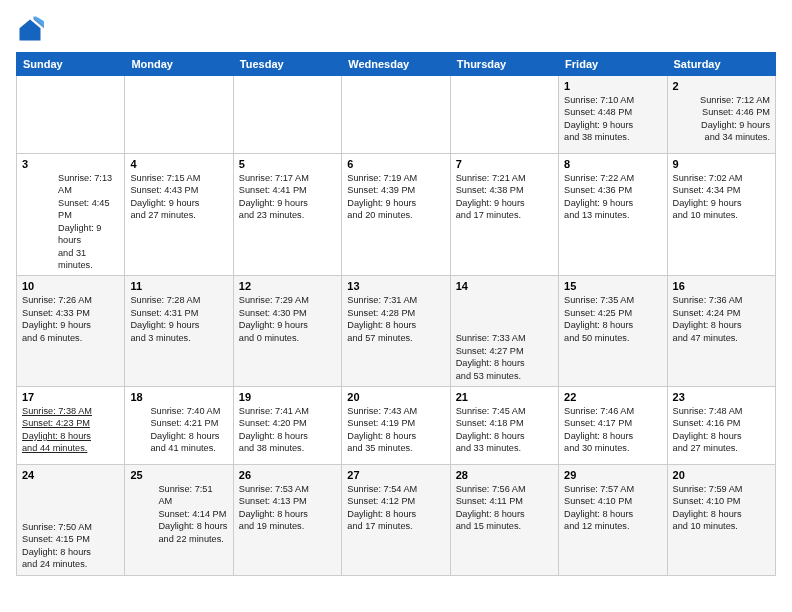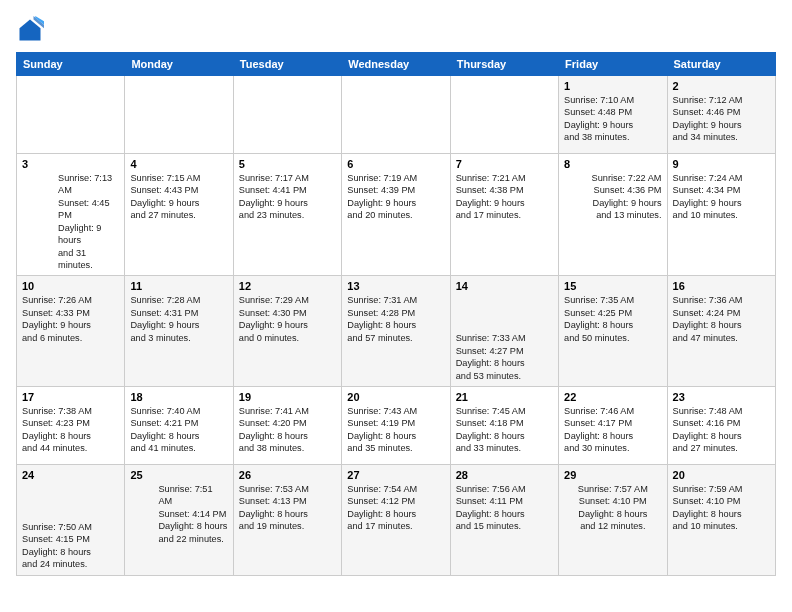--- a/index.html
+++ b/index.html
@@ -130,21 +130,21 @@
           <td class="empty-cell"></td>
           <td>
             <span class="day-num">1</span>
             <div class="day-info" style="white-space: pre-line;">Sunrise: 7:10 AM
 Sunset: 4:48 PM
 Daylight: 9 hours
 and 38 minutes.</div>
           </td>
           <td>
             <span class="day-num">2</span>
-            <div class="day-info" style="white-space: pre-line;">Sunrise: 7:12 AM
+            <div class="day-info" style="white-space: pre-line; text-align: right;">Sunrise: 7:12 AM
 Sunset: 4:46 PM
 Daylight: 9 hours
 and 34 minutes.</div>
           </td>
         </tr>
         <tr>
           <td>
             <span class="day-num">3</span>
             <div class="day-info" style="white-space: pre-line; margin-left: 36px;">Sunrise: 7:13 AM
 Sunset: 4:45 PM
@@ -174,28 +174,28 @@
           </td>
           <td>
             <span class="day-num">7</span>
             <div class="day-info" style="white-space: pre-line;">Sunrise: 7:21 AM
 Sunset: 4:38 PM
 Daylight: 9 hours
 and 17 minutes.</div>
           </td>
           <td>
             <span class="day-num">8</span>
-            <div class="day-info" style="white-space: pre-line; text-align: right;">Sunrise: 7:22 AM
+            <div class="day-info" style="white-space: pre-line;">Sunrise: 7:22 AM
 Sunset: 4:36 PM
 Daylight: 9 hours
 and 13 minutes.</div>
           </td>
           <td>
             <span class="day-num">9</span>
-            <div class="day-info" style="white-space: pre-line;">Sunrise: 7:24 AM
+            <div class="day-info" style="white-space: pre-line;">Sunrise: 7:02 AM
 Sunset: 4:34 PM
 Daylight: 9 hours
 and 10 minutes.</div>
           </td>
         </tr>
         <tr>
           <td>
             <span class="day-num">10</span>
             <div class="day-info" style="white-space: pre-line;">Sunrise: 7:26 AM
 Sunset: 4:33 PM
@@ -241,28 +241,28 @@
             <span class="day-num">16</span>
             <div class="day-info" style="white-space: pre-line;">Sunrise: 7:36 AM
 Sunset: 4:24 PM
 Daylight: 8 hours
 and 47 minutes.</div>
           </td>
         </tr>
         <tr>
           <td>
             <span class="day-num">17</span>
-            <div class="day-info" style="white-space: pre-line;">Sunrise: 7:38 AM
+            <div class="day-info" style="white-space: pre-line; text-decoration: underline;">Sunrise: 7:38 AM
 Sunset: 4:23 PM
 Daylight: 8 hours
 and 44 minutes.</div>
           </td>
           <td>
             <span class="day-num">18</span>
-            <div class="day-info" style="white-space: pre-line;">Sunrise: 7:40 AM
+            <div class="day-info" style="white-space: pre-line; margin-left: 20px;">Sunrise: 7:40 AM
 Sunset: 4:21 PM
 Daylight: 8 hours
 and 41 minutes.</div>
           </td>
           <td>
             <span class="day-num">19</span>
             <div class="day-info" style="white-space: pre-line;">Sunrise: 7:41 AM
 Sunset: 4:20 PM
 Daylight: 8 hours
 and 38 minutes.</div>
@@ -327,21 +327,21 @@
           </td>
           <td>
             <span class="day-num">28</span>
             <div class="day-info" style="white-space: pre-line;">Sunrise: 7:56 AM
 Sunset: 4:11 PM
 Daylight: 8 hours
 and 15 minutes.</div>
           </td>
           <td>
             <span class="day-num">29</span>
-            <div class="day-info" style="white-space: pre-line; text-align: center;">Sunrise: 7:57 AM
+            <div class="day-info" style="white-space: pre-line;">Sunrise: 7:57 AM
 Sunset: 4:10 PM
 Daylight: 8 hours
 and 12 minutes.</div>
           </td>
           <td>
             <span class="day-num">20</span>
             <div class="day-info" style="white-space: pre-line;">Sunrise: 7:59 AM
 Sunset: 4:10 PM
 Daylight: 8 hours
 and 10 minutes.</div>

